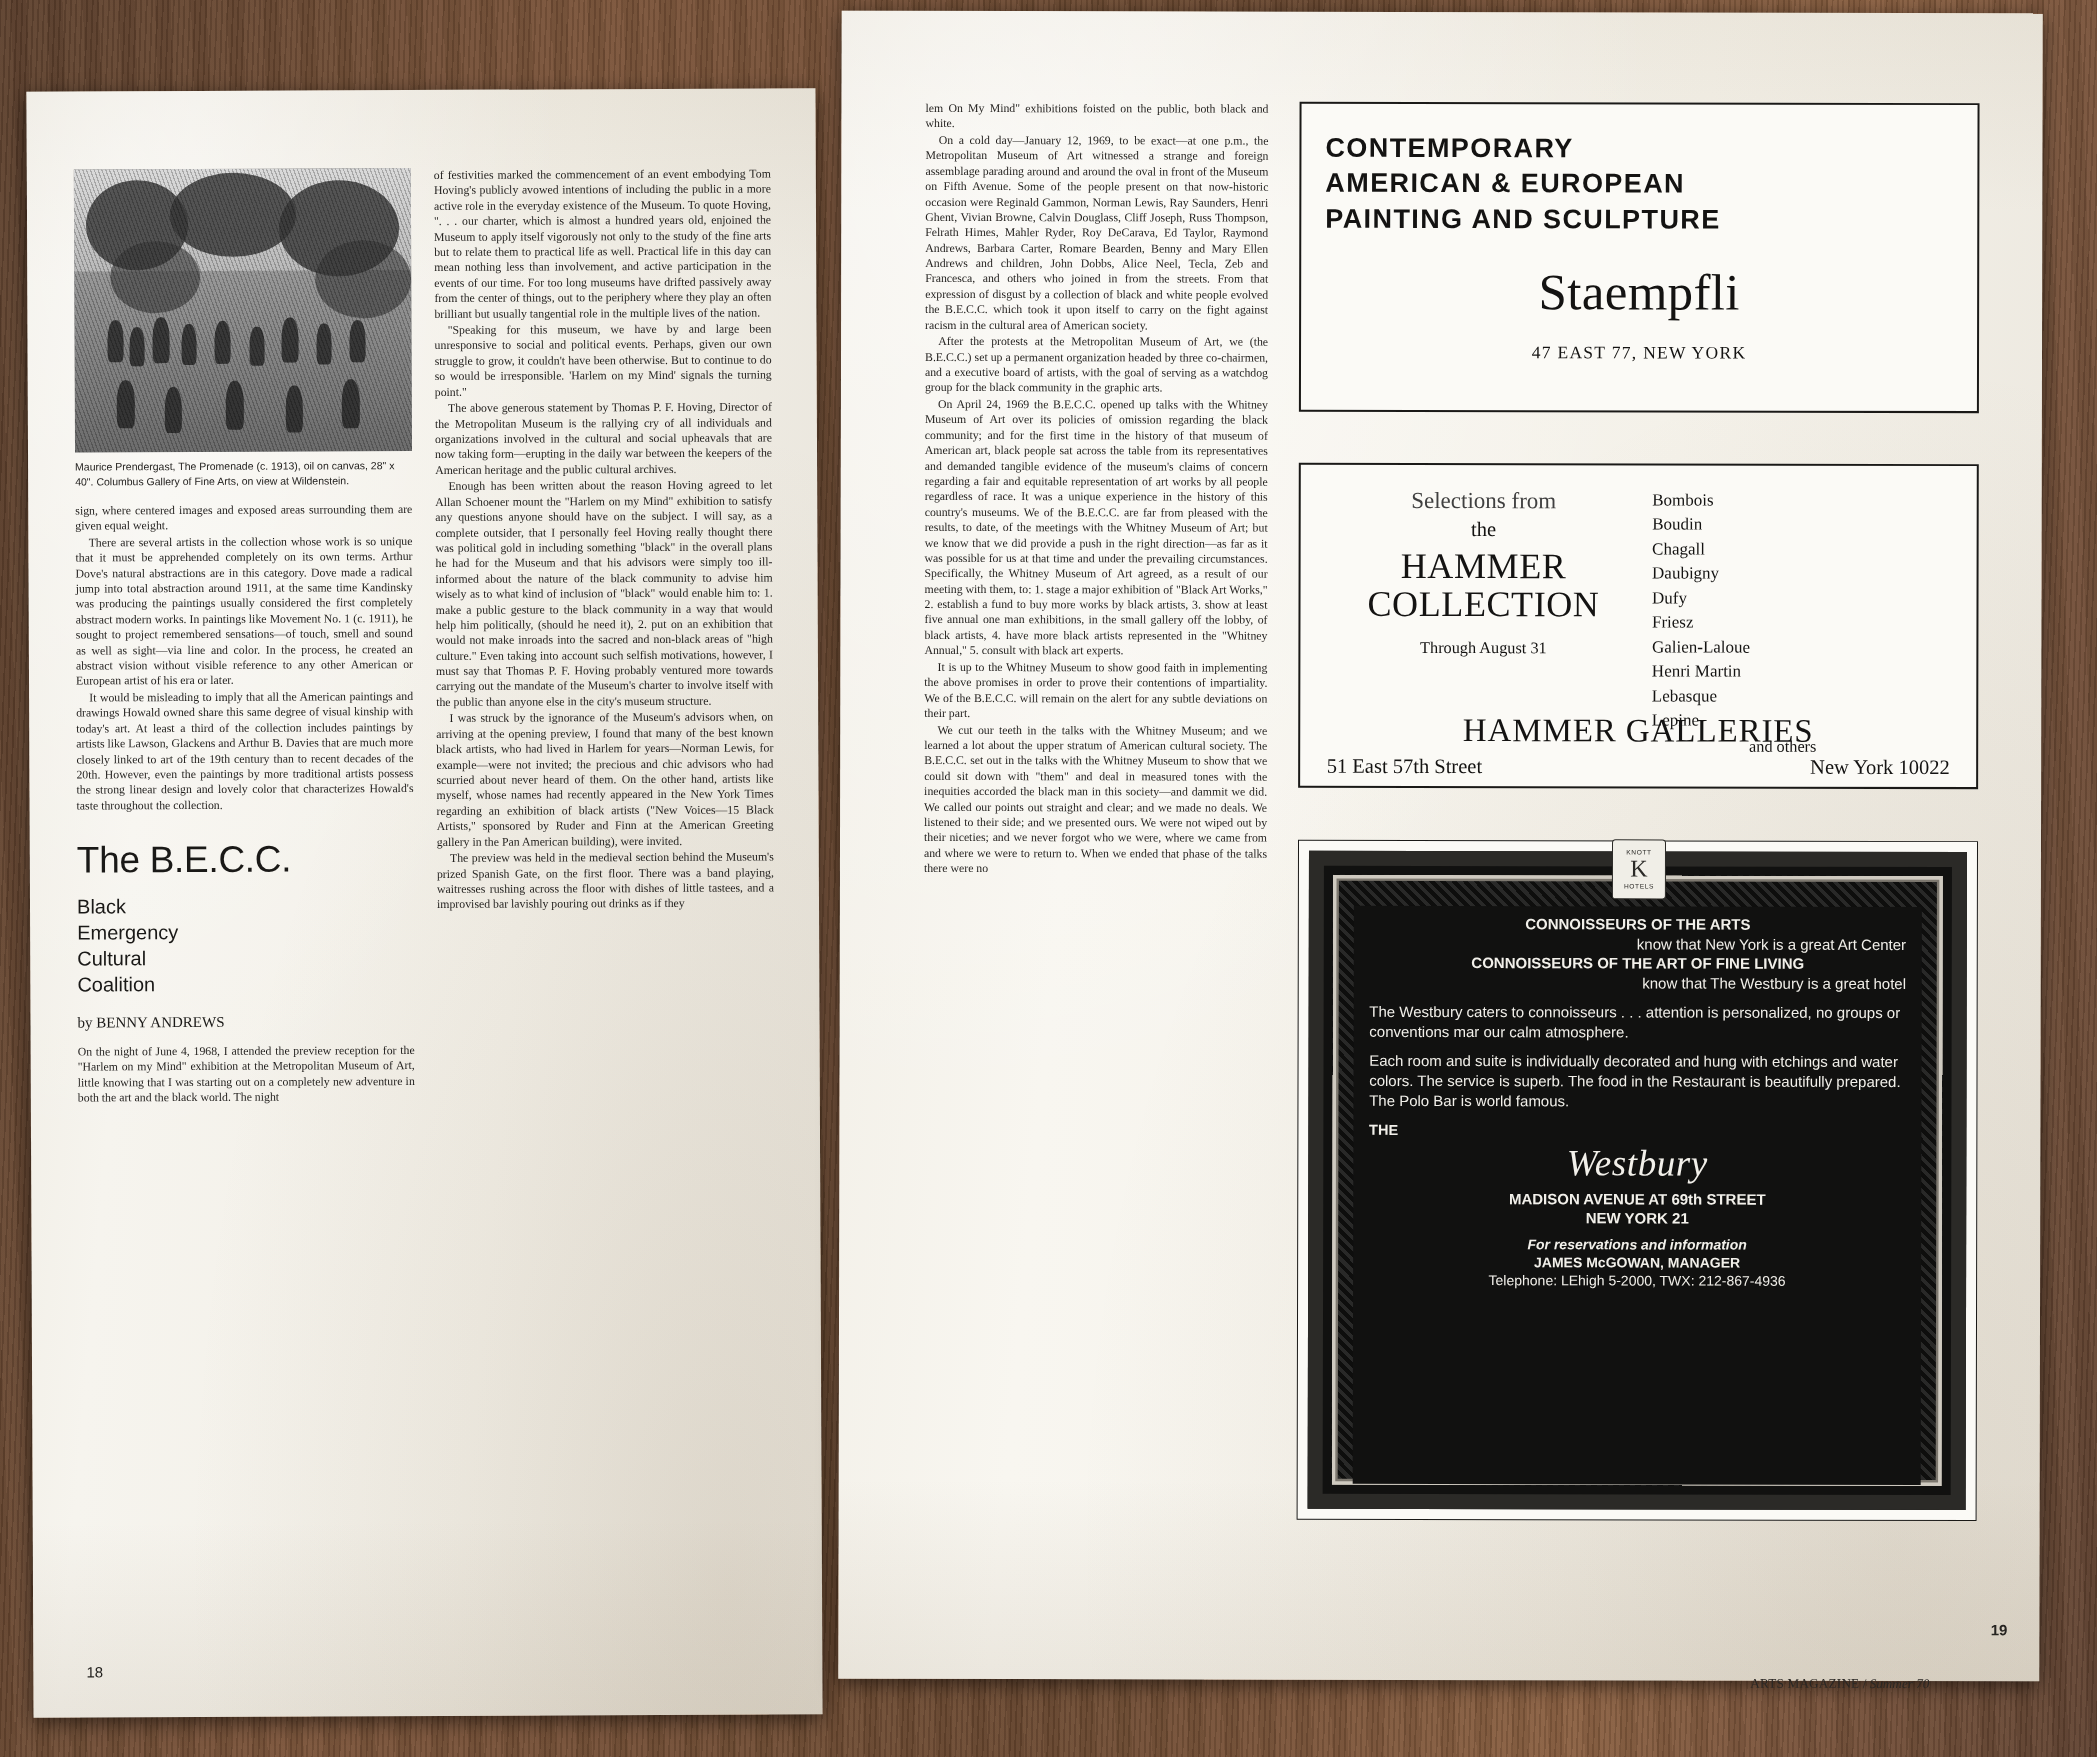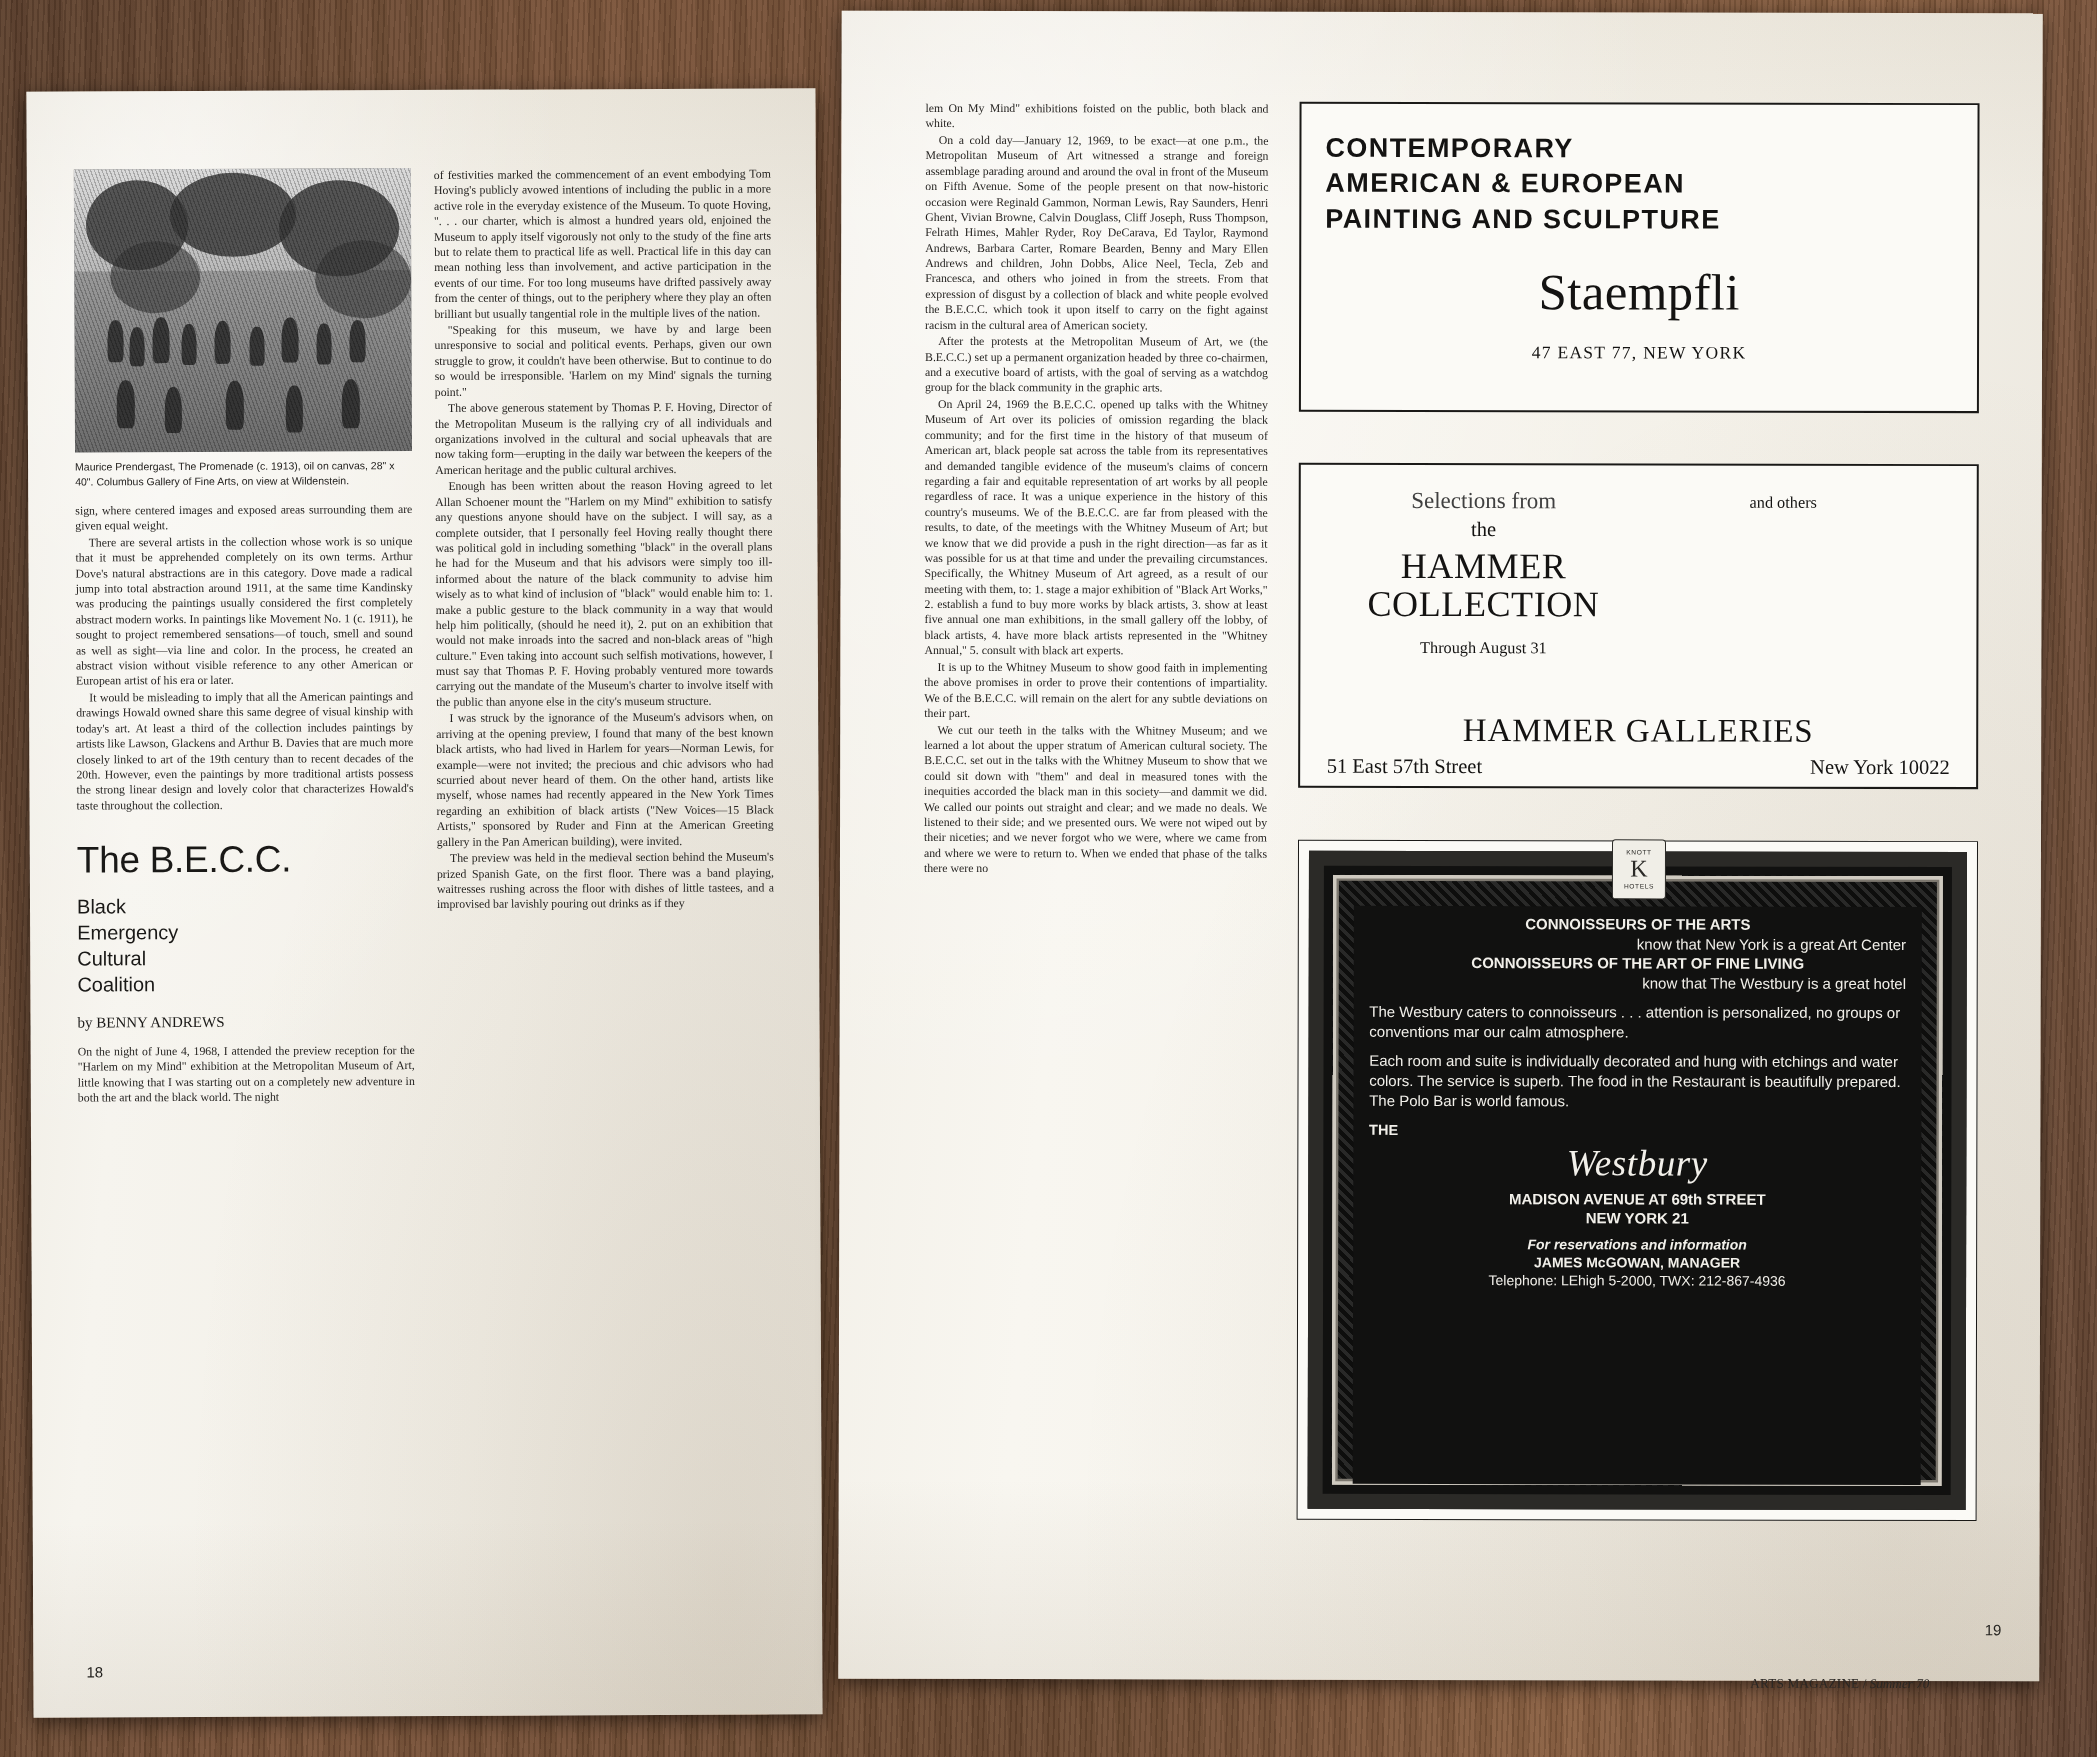--- a/index.html
+++ b/index.html
@@ -85,21 +85,21 @@
   .hd-byline{
     font-family:"Liberation Serif", serif;
     font-size:15px;color:#1a1917;margin-bottom:13.2px;
   }
   .hd-byline .nm{font-variant:small-caps;}
   .folio{
     position:absolute;font-family:"Liberation Sans", sans-serif;
     font-size:15px;color:#262421;
   }
   .folio-left{left:53px;bottom:37px;}
-  .folio-right{right:38px;bottom:43px;}
+  .folio-right{right:32px;bottom:43px;font-weight:bold;}
   .running{
     position:absolute;left:912px;bottom:-11px;
     font-family:"Liberation Serif", serif;font-size:13.2px;color:#2a2724;
   }
   .running .mag{font-variant:small-caps;letter-spacing:0.2px;}
   .running i{font-style:italic;}
   
   .rp-inner{position:absolute;left:84px;top:90px;right:45px;bottom:54px;}
   .rp-cols{display:flex;gap:31px;}
   .rp-textcol{width:343px;}
@@ -298,20 +298,32 @@
             <div class="s1">Selections from</div>
             <div class="s2">the</div>
             <div class="big">
               <div>HAMMER</div>
               <div>COLLECTION</div>
             </div>
             <div class="through">Through August 31</div>
           </div>
           <div class="hammer-right">
             <div class="artist-grid">
+              <div class="col">
+                <div>Bombois</div>
+                <div>Boudin</div>
+                <div>Chagall</div>
+                <div>Daubigny</div>
+                <div>Dufy</div>
+                <div>Friesz</div>
+                <div>Galien-Laloue</div>
+                <div>Henri Martin</div>
+                <div>Lebasque</div>
+                <div>Lepine</div>
+              </div>
             </div>
             <div class="and-others">and others</div>
           </div>
           <div class="hammer-foot">
             <div class="g">HAMMER GALLERIES</div>
             <div class="row">
               <span>51 East 57th Street</span>
               <span>New York 10022</span>
             </div>
           </div>

